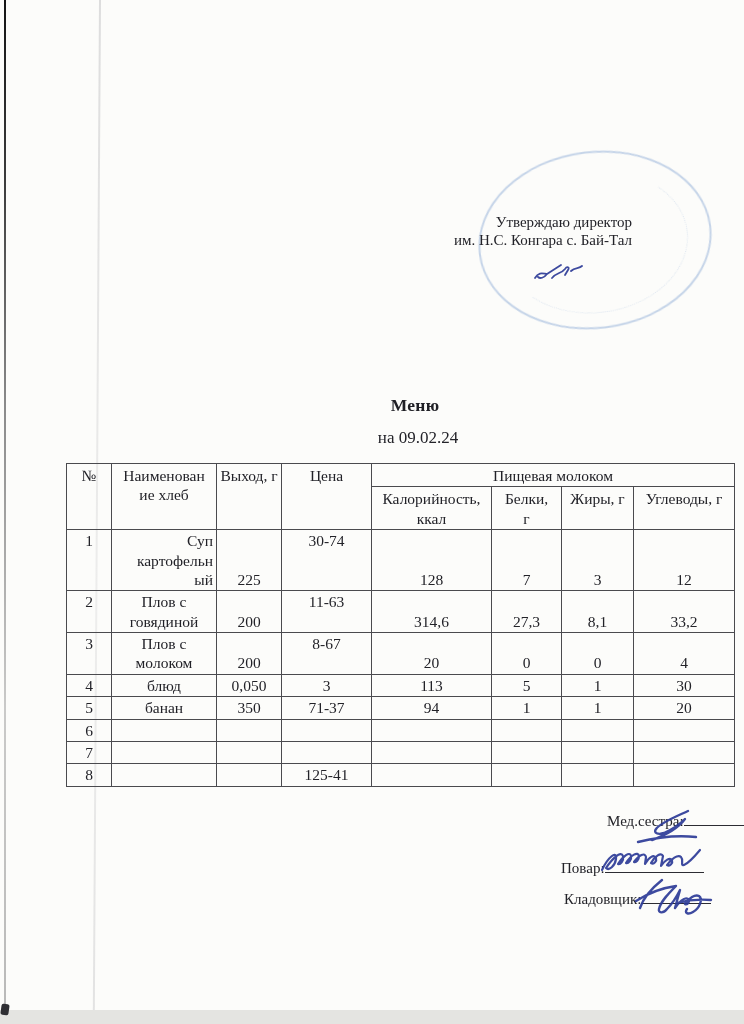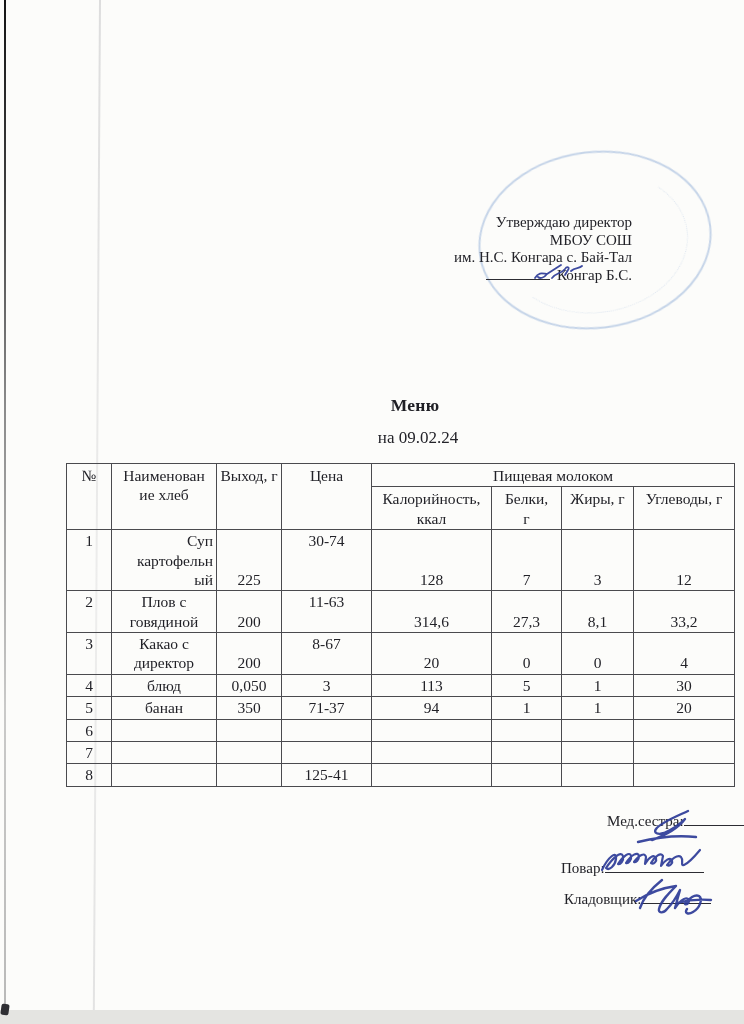--- a/index.html
+++ b/index.html
@@ -117,23 +117,21 @@
   <div class="paper"></div>
   <div class="edge-left"></div>
   <div class="fold-line"></div>
   <div class="bottom-band"></div>
   <div class="corner-mark"></div>
 
   <div class="stamp"></div>
 
   <div class="approval">
     <div>Утверждаю директор</div>
-    <div>МБОУ СОШ</div>
     <div>им. Н.С. Конгара с. Бай-Тал</div>
-    <div><span class="blank-line"></span><span>Конгар Б.С.</span></div>
   </div>
 
   <svg class="scribble director-sig" width="62" height="22" viewBox="0 0 62 22">
     <path d="M4 16 C8 9 13 12 16 12 C13 16 9 17 7 15 M16 12 L30 3 M21 16 C26 10 30 12 34 7 C36 4 39 5 37 8 L34 13 M40 9 C44 5 48 7 51 4" stroke-width="1.8"></path>
   </svg>
 
   <div class="menu-title">Меню</div>
   <div class="menu-date">на 09.02.24</div>
 
   <table class="menu">
@@ -178,21 +176,21 @@
         <td class="c-dish"><span class="dish-inner">Плов с говядиной</span></td>
         <td>200</td>
         <td class="c-price">11-63</td>
         <td>314,6</td>
         <td>27,3</td>
         <td>8,1</td>
         <td>33,2</td>
       </tr>
       <tr class="r-mid">
         <td class="c-num">3</td>
-        <td class="c-dish"><span class="dish-inner">Какао с директор</span></td>
+        <td class="c-dish"><span class="dish-inner">Плов с молоком</span></td>
         <td>200</td>
         <td class="c-price">8-67</td>
         <td>20</td>
         <td>0</td>
         <td>0</td>
         <td>4</td>
       </tr>
       <tr class="r-sm" style="height:22px">
         <td>4</td>
         <td>блюд</td>

